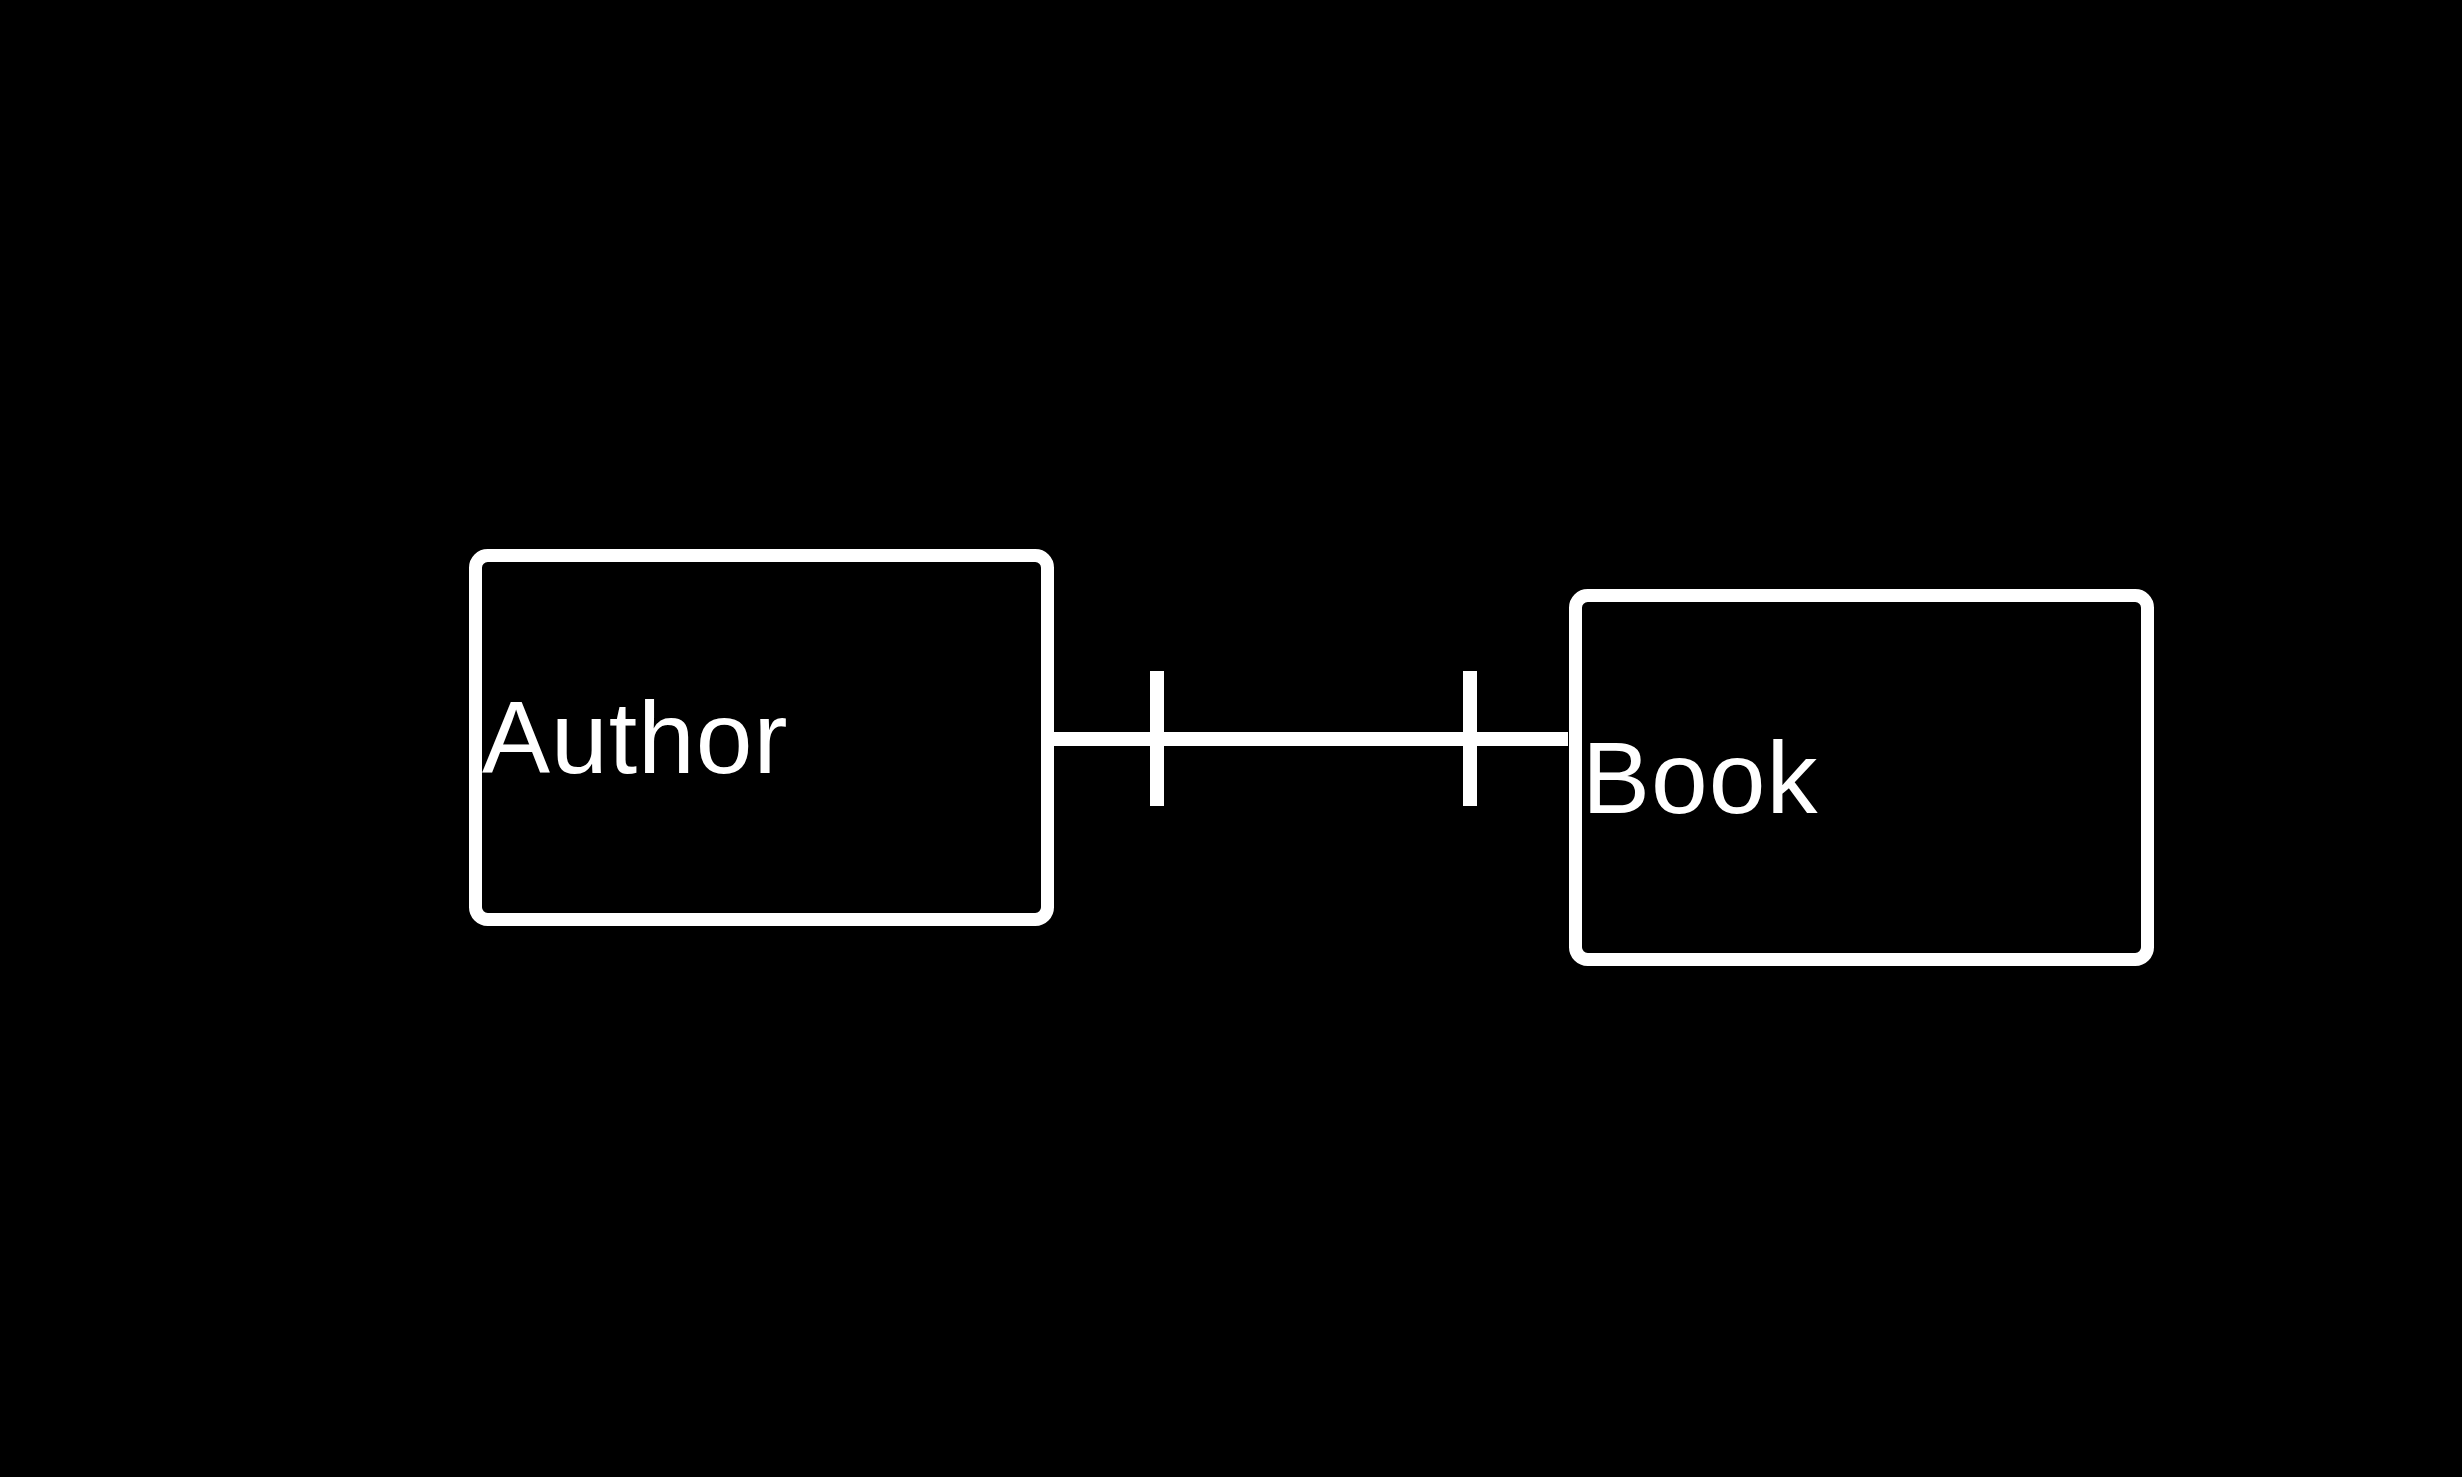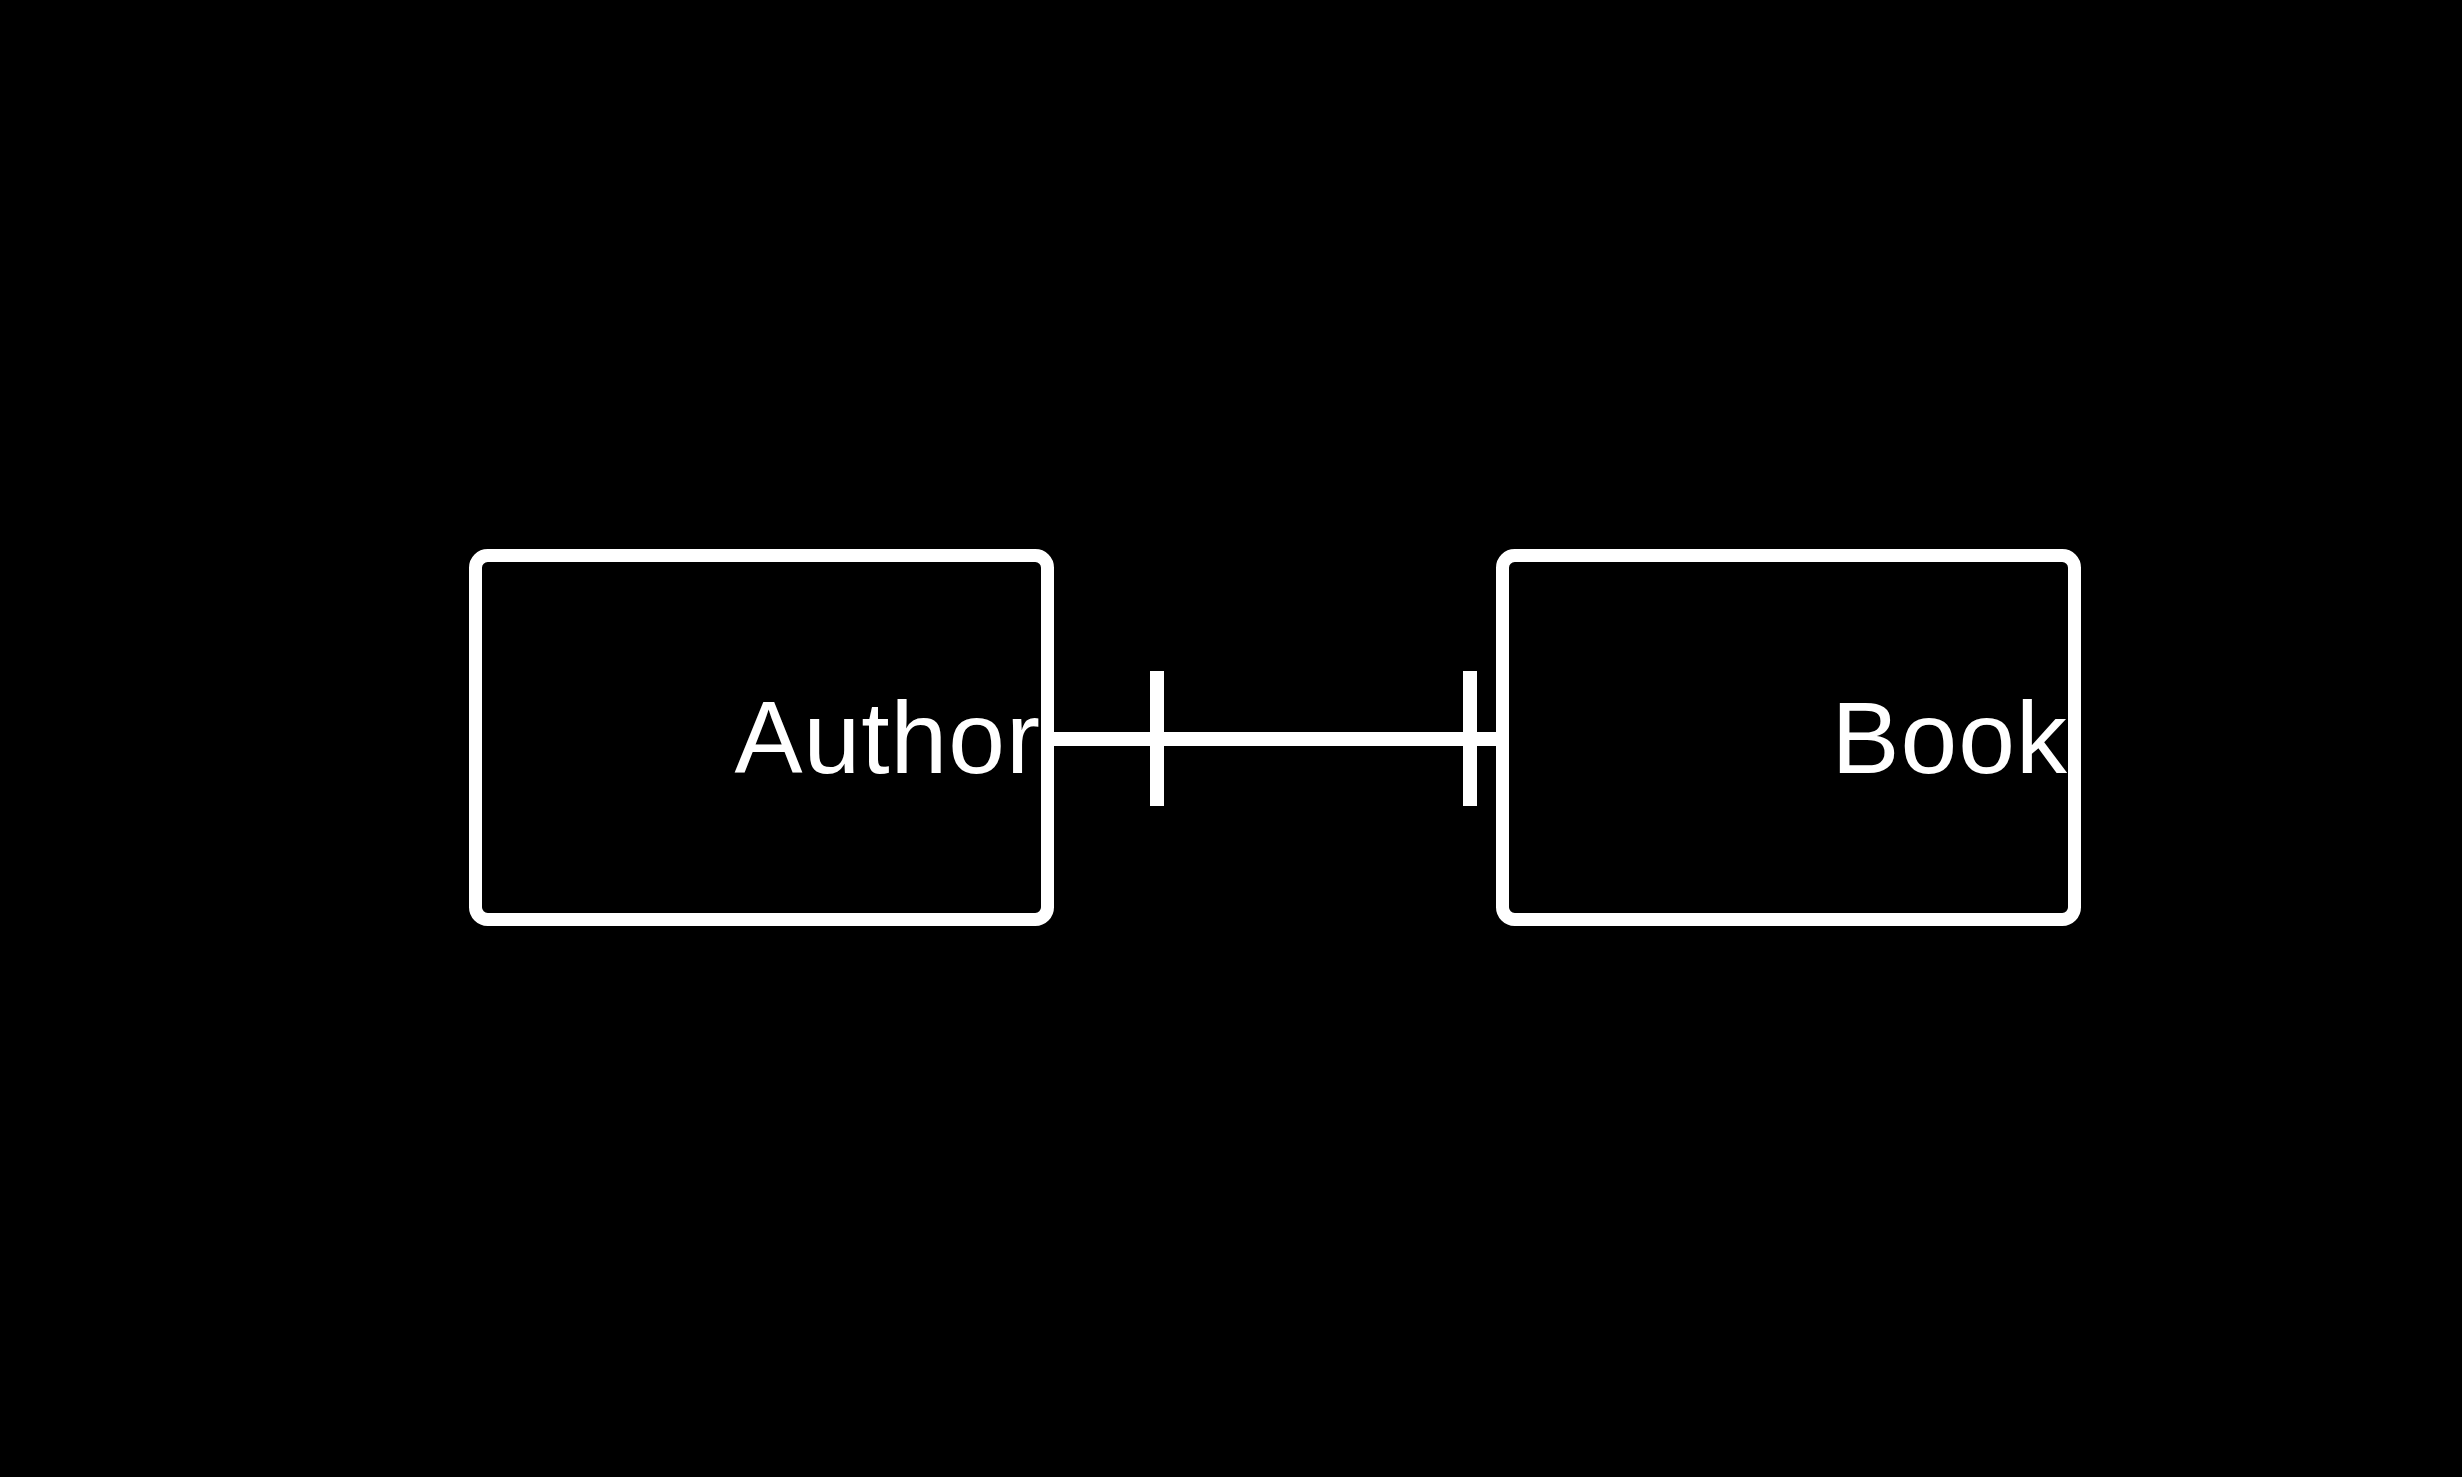--- a/index.html
+++ b/index.html
@@ -23,25 +23,25 @@
     position: absolute;
     box-sizing: border-box;
     width: 585px;
     height: 377px;
     top: 549px;
     background: #000000;
     border: 13.8px solid #ffffff;
     border-radius: 18.7px;
     display: flex;
     align-items: center;
-    justify-content: flex-end;
+    justify-content: flex-start;
   }
 
   .entity-author { left: 469px; }
-  .entity-book   { left: 1496px; }
+  .entity-book   { left: 1569px; margin-top: 40px; }
 
   .entity-label {
     color: #ffffff;
     font-size: 102px;
     font-weight: 300;
     letter-spacing: 1px;
     line-height: 1;
     user-select: none;
   }
 

